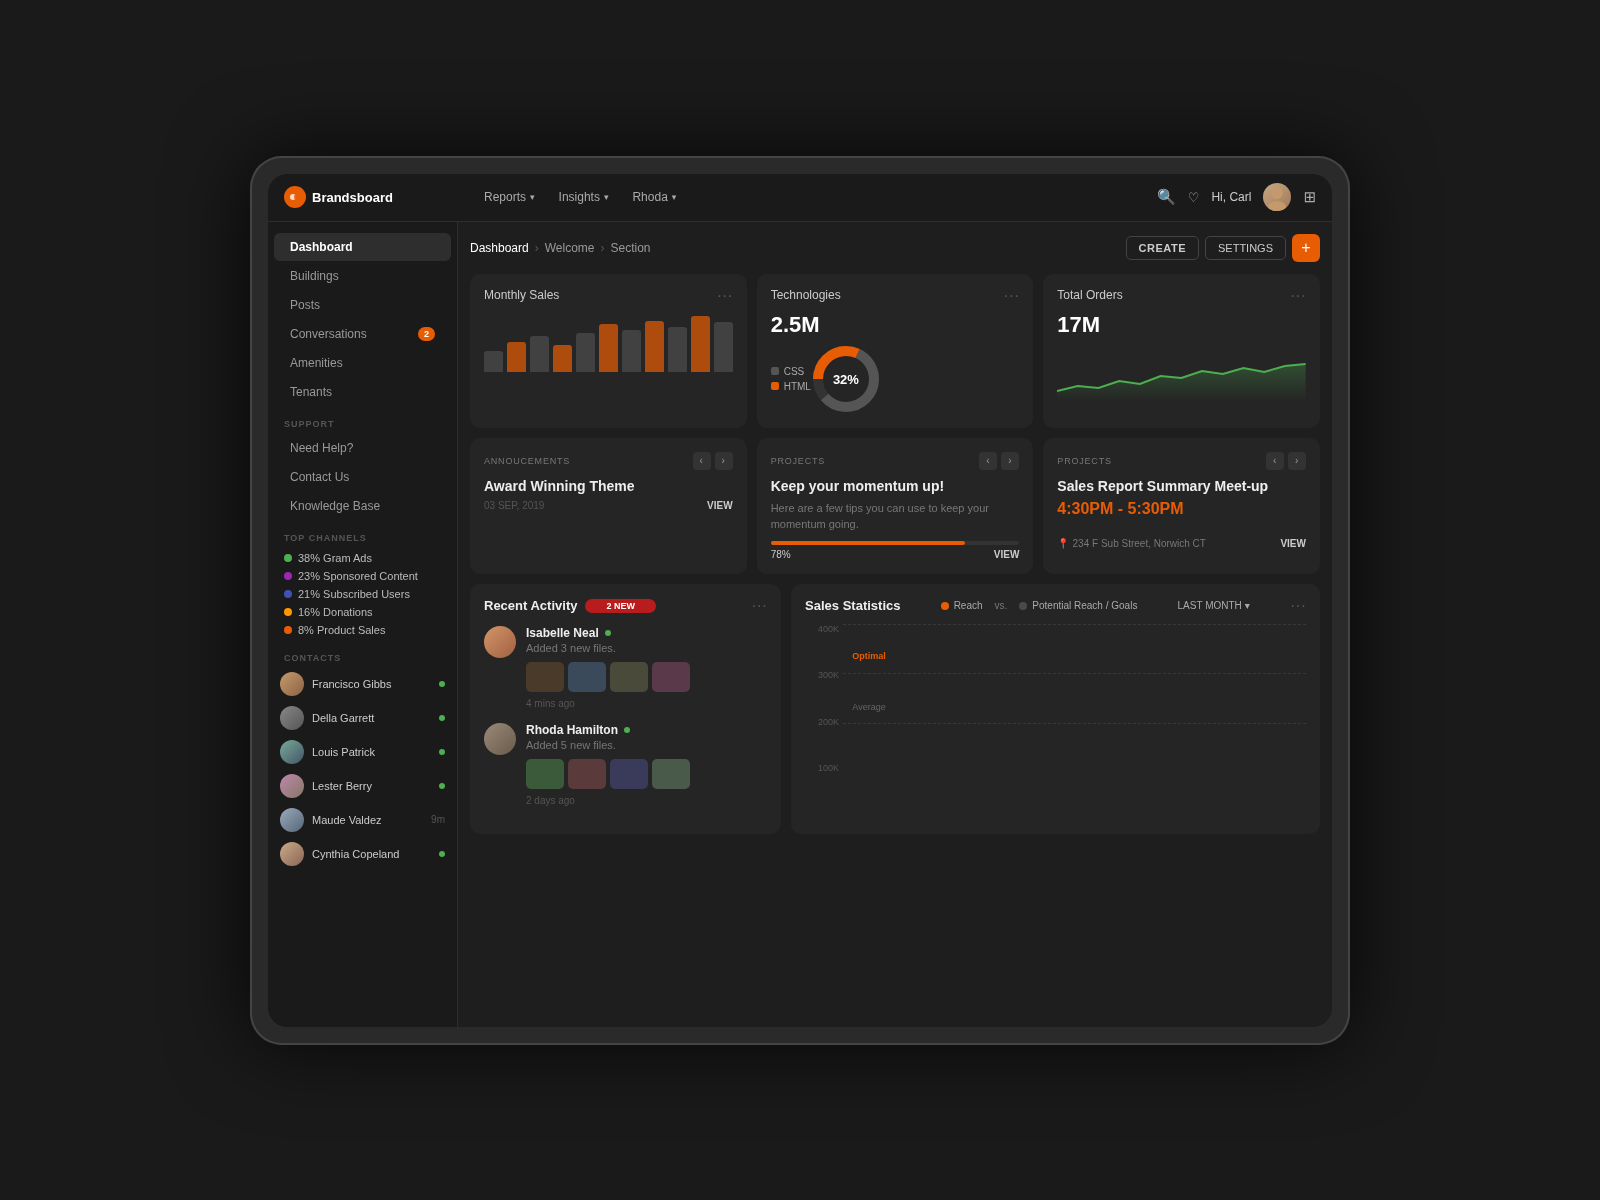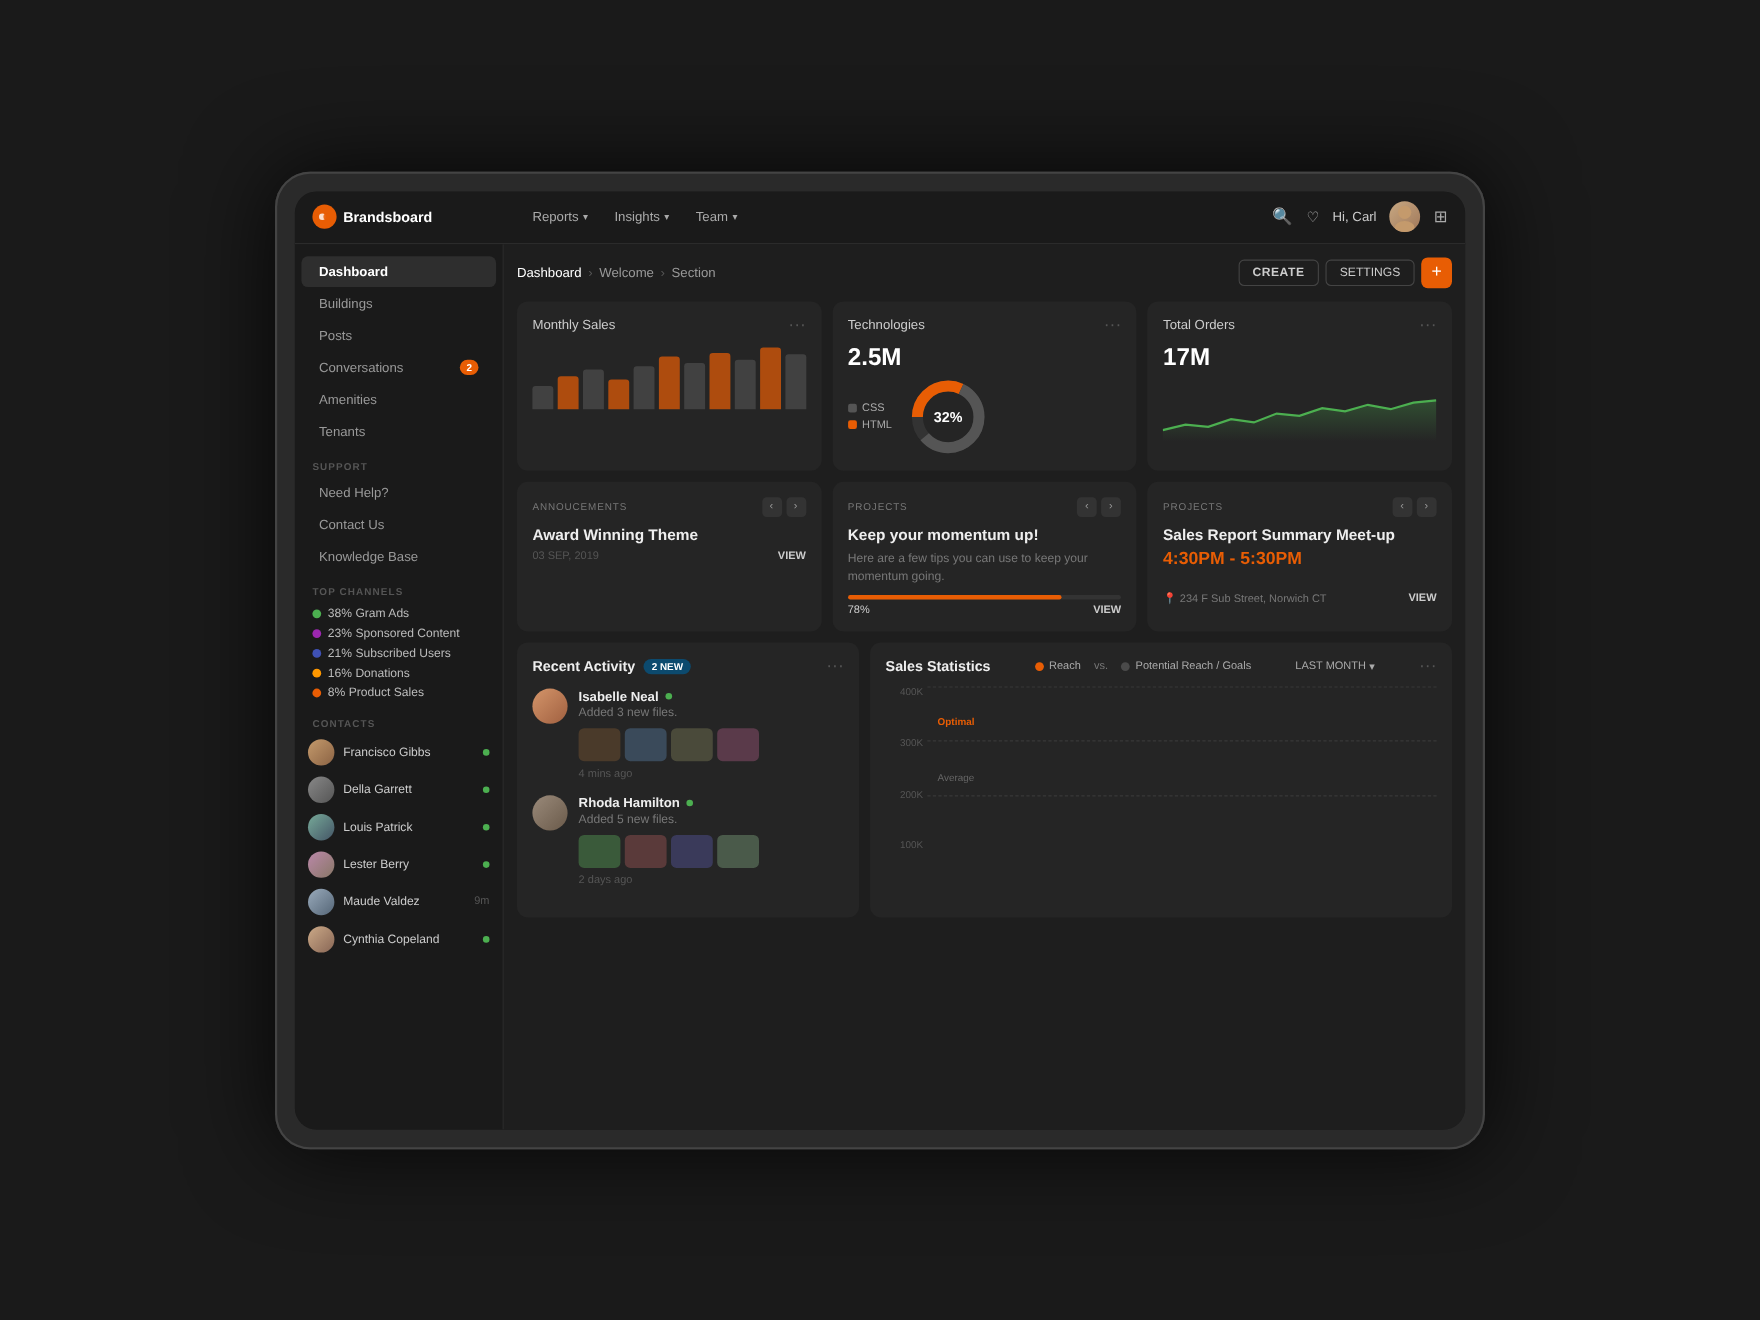--- a/index.html
+++ b/index.html
@@ -328,21 +328,21 @@
       flex: 1;
       border-radius: 3px 3px 0 0;
       background: #e85d04;
       opacity: 0.7;
     }
     .bar.dim { background: #555; opacity: 0.6; }
     
     .tech-card-inner {
       display: flex;
       align-items: center;
-      gap: 16px;
+      gap: 0;
       margin-top: 6px;
     }
     .donut-container {
       position: relative;
       width: 70px;
       height: 70px;
     }
     .donut-container svg {
       transform: rotate(-90deg);
     }
@@ -468,24 +468,24 @@
       align-items: center;
       gap: 8px;
       margin-bottom: 12px;
     }
     .activity-title {
       color: #eee;
       font-size: 13px;
       font-weight: 600;
     }
     .new-badge {
-      background: #0c4a6e;
+      background: #b91c1c;
       color: white;
       font-size: 9px;
-      padding: 2px 7px;
+      padding: 2px 21px;
       border-radius: 10px;
       font-weight: 700;
     }
     .activity-item {
       display: flex;
       gap: 10px;
       margin-bottom: 14px;
     }
     .activity-avatar {
       width: 32px;
@@ -602,21 +602,21 @@
       <div class="nav-links">
         <div class="nav-item">
           <span>Reports</span>
           <span class="arrow">▾</span>
         </div>
         <div class="nav-item">
           <span>Insights</span>
           <span class="arrow">▾</span>
         </div>
         <div class="nav-item">
-          <span>Team</span>
+          <span>Rhoda</span>
           <span class="arrow">▾</span>
         </div>
       </div>
       <div class="nav-right">
         <span class="nav-icon">🔍</span>
         <span class="nav-icon" style="font-size:13px;">♡</span>
         <span class="nav-greeting">Hi, Carl</span>
         <div class="avatar-circle">
           <svg width="28" height="28" viewBox="0 0 28 28">
             <circle cx="14" cy="10" r="6" fill="#c49a6c"></circle>

